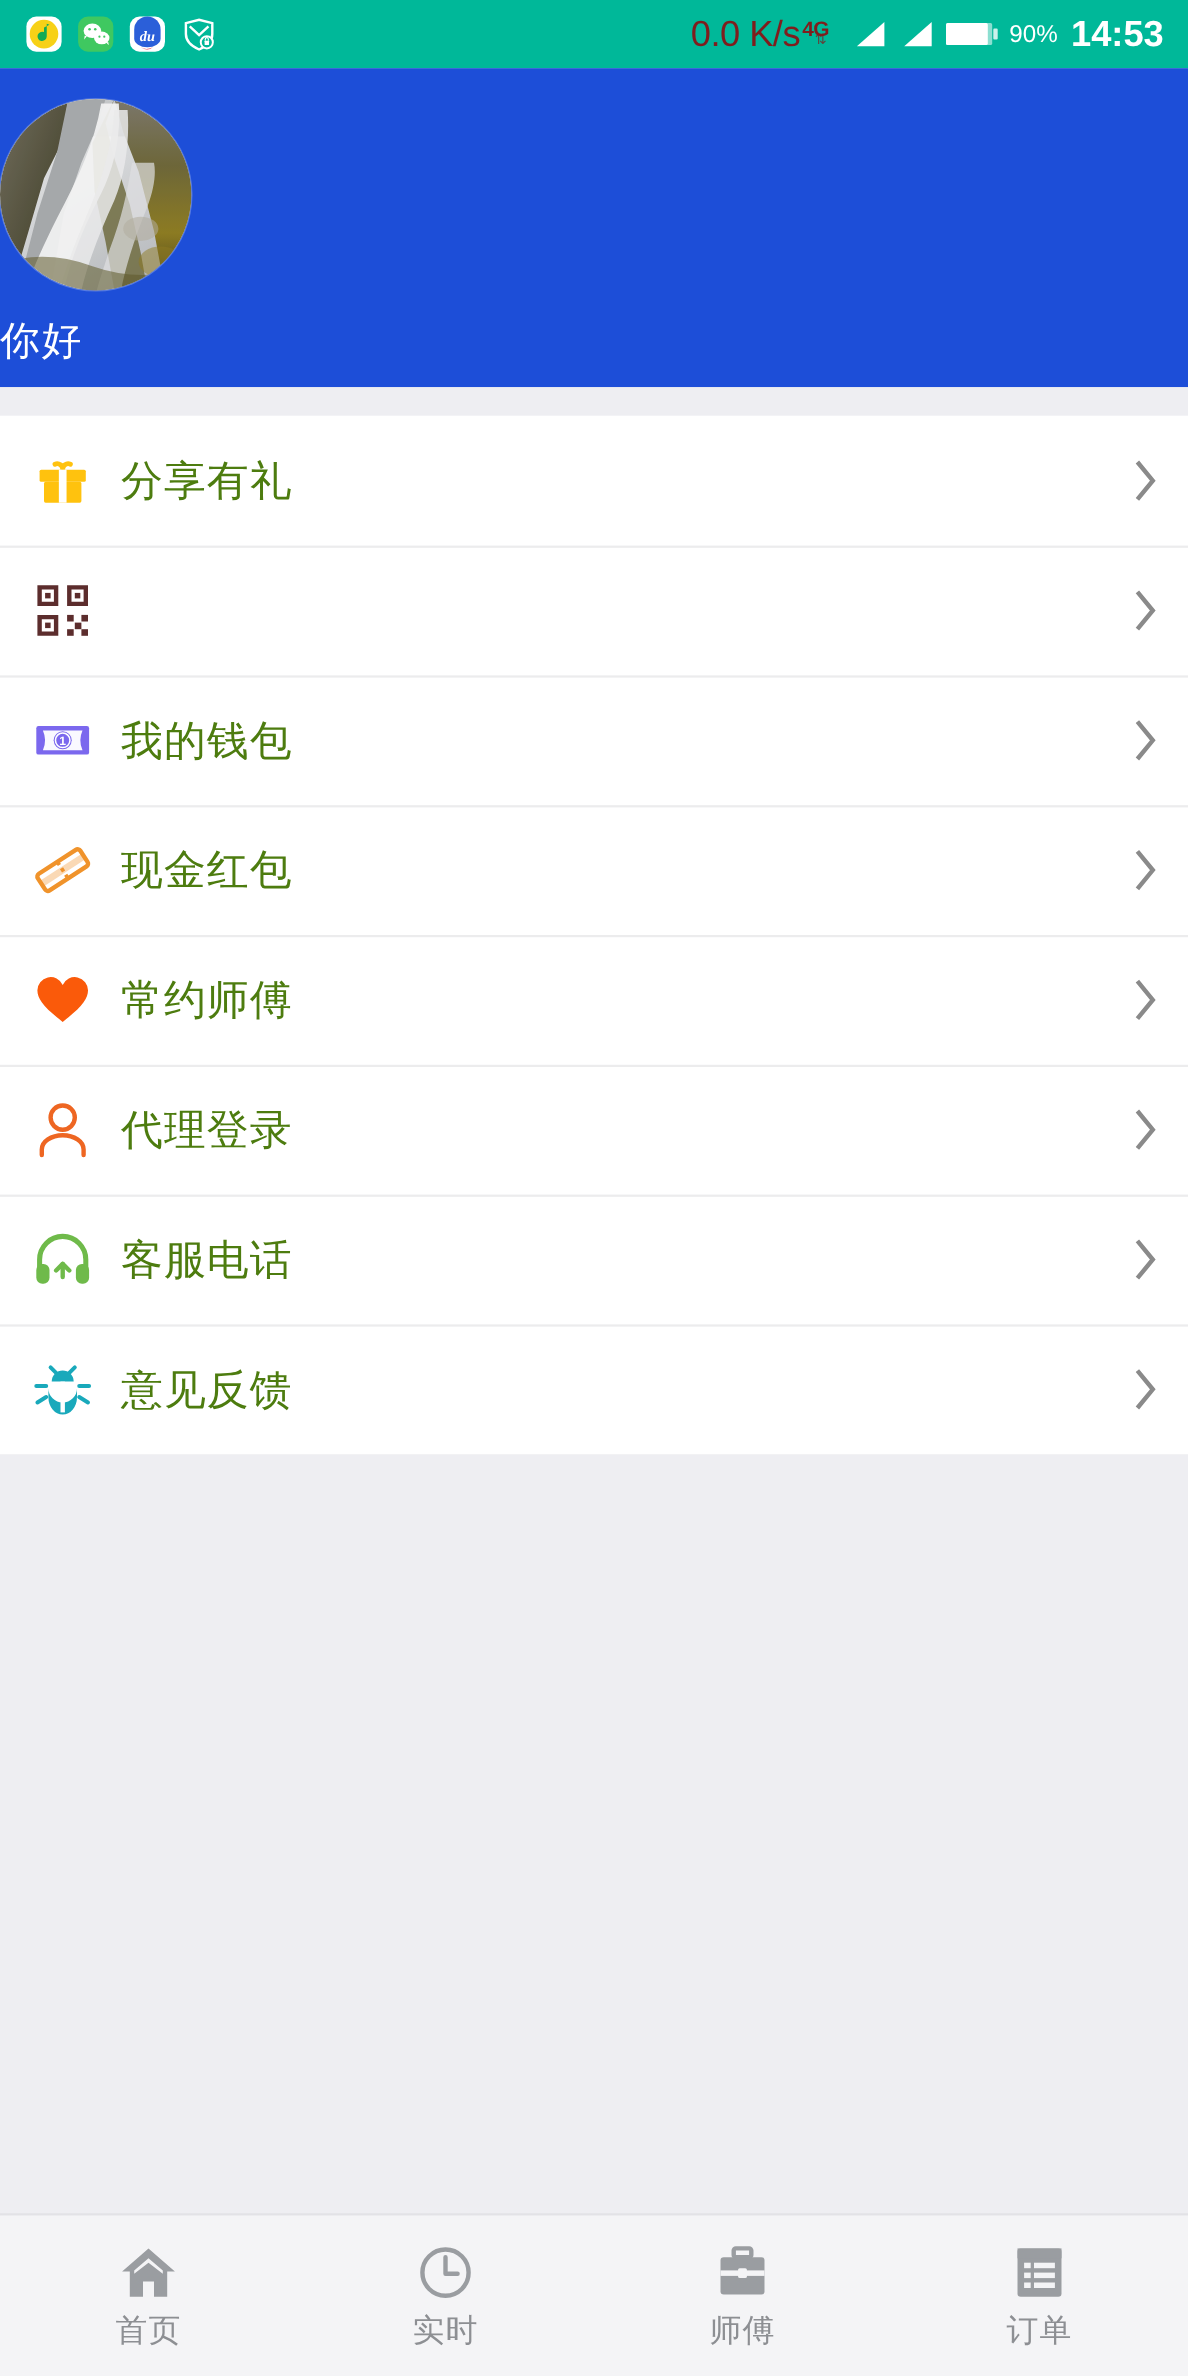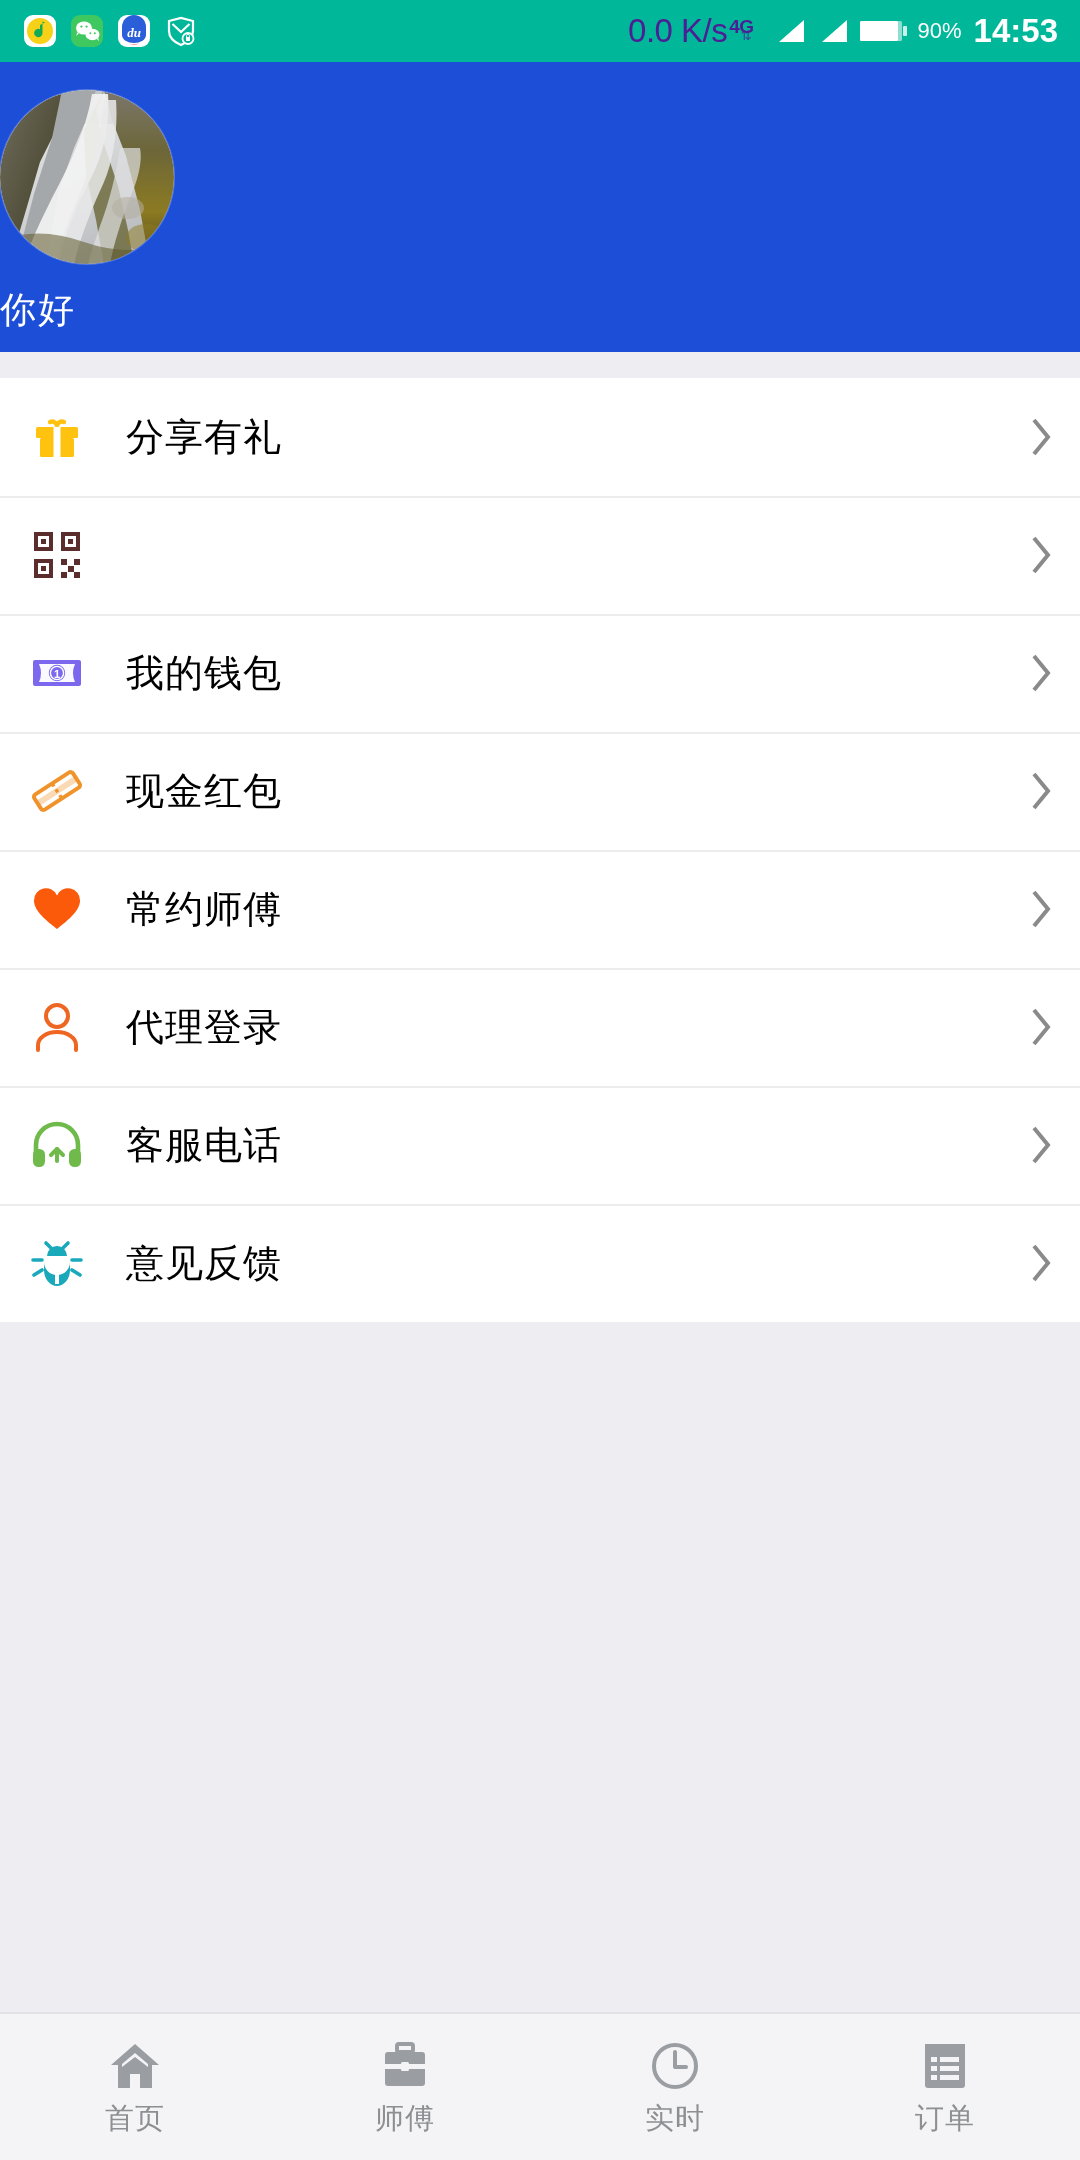--- a/index.html
+++ b/index.html
@@ -15,21 +15,21 @@
   .statusbar {
     height:62px; background:#00b899; flex:0 0 62px;
     display:flex; align-items:center; padding:0 22px;
     color:#ffffff;
   }
   .sb-left { display:flex; align-items:center; gap:11px; }
   .sb-ico { width:36px; height:36px; display:block; }
   .sb-right { margin-left:auto; display:flex; align-items:center; gap:9px; }
   .sb-netspeed {
     font-size:33px; font-weight:400; letter-spacing:-0.5px;
-    display:flex; align-items:baseline; color:#4c1d95;
+    display:flex; align-items:baseline; color:#7f1d1d;
   }
   .sb-4g { font-size:19px; font-weight:700; margin-left:2px; position:relative; top:-9px;text-align:center; }
   .sb-arrows { font-size:13px; position:relative; top:-2px; left:-13px; opacity:.75; letter-spacing:-1px;}
   .sb-batt-pct { font-size:22px; font-weight:400; }
   .sb-time { font-size:33px; font-weight:700; letter-spacing:0px; margin-left:3px;}
 
   
   .header {
     background:#1d4ed8; flex:0 0 290px;
     display:flex; flex-direction:column; align-items:flex-start;
@@ -54,21 +54,21 @@
     position:relative; height:118px; display:flex; align-items:center;
     padding:0 26px 0 28px; background:#ffffff;
   }
   .row + .row::before {
     content:""; position:absolute; left:0; right:0; top:0;
     height:2px; background:#ececed;
   }
   .row-ico { width:58px; height:58px; flex:0 0 58px; display:flex; align-items:center; justify-content:center; }
   .row-ico svg { display:block; }
   .row-label {
-    margin-left:40px; font-size:38px; color:#000000; letter-spacing:1px;text-align:right;
+    margin-left:24px; font-size:38px; color:#4d7c0f; letter-spacing:1px;text-align:right;
   }
   .chev { margin-left:auto; width:24px; height:42px; }
 
   
   .filler { flex:1 1 auto; background:#eeeef2; }
 
   
   .tabbar {
     flex:0 0 148px; background:#f4f4f6; display:flex;
     border-top:2px solid #e2e2e6;
@@ -337,37 +337,37 @@
           <path d="M27 3 L3 24 h7 v23 h12 V33 h10 v14 h12 V24 h7 Z" fill="#9a9da1"></path>
           <path d="M27 12 L14 23 v3 L27 16 L40 26 v-3 Z" fill="#f4f4f6"></path>
         </svg>
       </span>
       <span class="tab-label">首页</span>
     </div>
 
     <div class="tab">
       <span class="tab-ico">
         <svg width="50" height="50" viewBox="0 0 50 50">
+          <circle cx="25" cy="25" r="21" fill="none" stroke="#9a9da1" stroke-width="4"></circle>
+          <path d="M25 11 V26 H36" fill="none" stroke="#9a9da1" stroke-width="4" stroke-linecap="round" stroke-linejoin="round"></path>
+        </svg>
+      </span>
+      <span class="tab-label">实时</span>
+    </div>
+
+    <div class="tab">
+      <span class="tab-ico">
+        <svg width="50" height="50" viewBox="0 0 50 50">
           <rect x="17" y="3" width="16" height="8" rx="2" fill="none" stroke="#9a9da1" stroke-width="4"></rect>
           <rect x="5" y="11" width="40" height="34" rx="3" fill="#9a9da1"></rect>
           <rect x="5" y="23" width="40" height="5" fill="#f4f4f6"></rect>
           <rect x="21" y="21" width="8" height="9" rx="1.5" fill="#f4f4f6"></rect>
         </svg>
       </span>
       <span class="tab-label">师傅</span>
-    </div>
-
-    <div class="tab">
-      <span class="tab-ico">
-        <svg width="50" height="50" viewBox="0 0 50 50">
-          <circle cx="25" cy="25" r="21" fill="none" stroke="#9a9da1" stroke-width="4"></circle>
-          <path d="M25 11 V26 H36" fill="none" stroke="#9a9da1" stroke-width="4" stroke-linecap="round" stroke-linejoin="round"></path>
-        </svg>
-      </span>
-      <span class="tab-label">实时</span>
     </div>
 
     <div class="tab">
       <span class="tab-ico">
         <svg width="48" height="50" viewBox="0 0 48 50">
           <rect x="4" y="3" width="40" height="44" rx="3" fill="#9a9da1"></rect>
           <rect x="4" y="3" width="40" height="9" fill="#9a9da1"></rect>
           <g fill="#f4f4f6">
             <rect x="10" y="16" width="6" height="5"></rect>
               <rect x="19" y="16" width="19" height="5"></rect>

